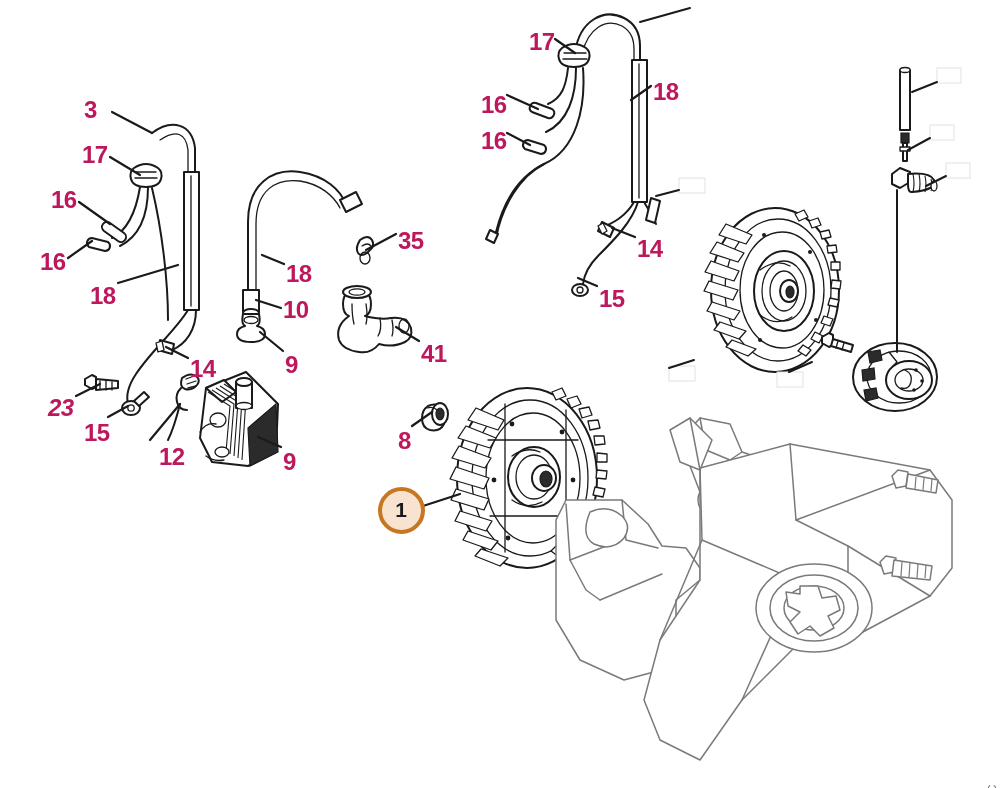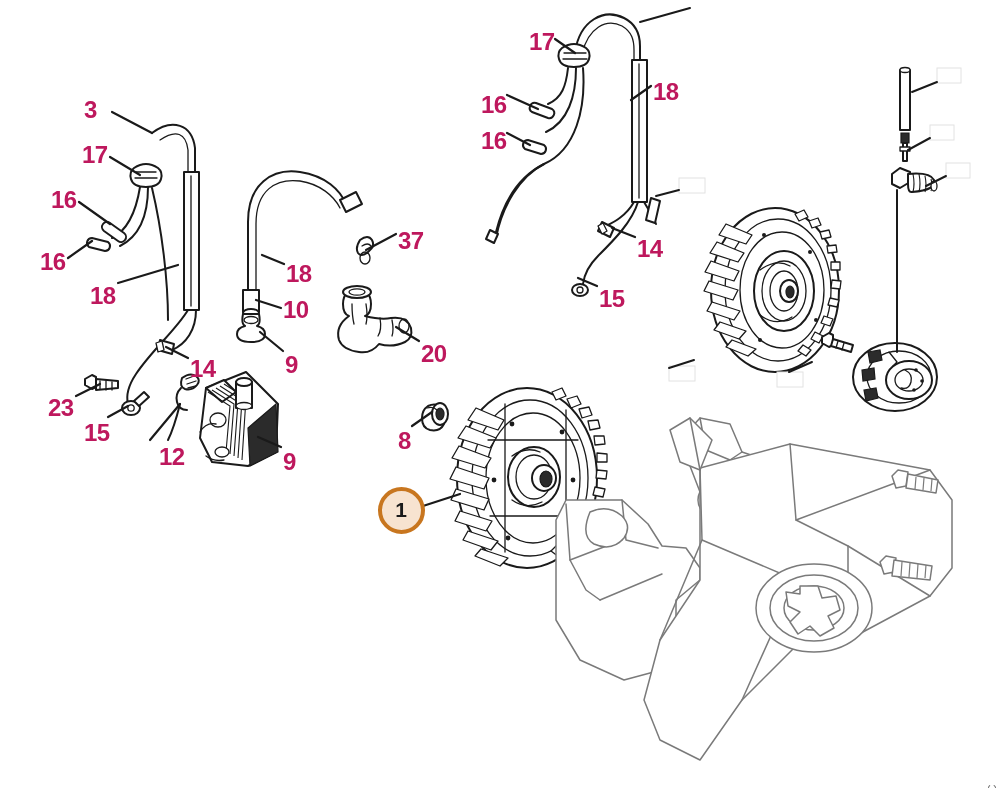--- a/index.html
+++ b/index.html
@@ -397,30 +397,30 @@
         <line x1="946" y1="176" x2="926" y2="186" stroke="#1a1a1a" stroke-width="2" stroke-linecap="round"></line>
       </g>
   </svg>
 
   <div id="labels">
       <div class="lbl" style="left: 84px; top: 98px;">3</div>
       <div class="lbl" style="left: 82px; top: 143px;">17</div>
       <div class="lbl" style="left: 51px; top: 188px;">16</div>
       <div class="lbl" style="left: 40px; top: 250px;">16</div>
       <div class="lbl" style="left: 90px; top: 284px;">18</div>
-      <div class="lbl" style="left: 48px; top: 396px;">23</div>
+      <div class="lbl" style="left: 48px; top: 396px; font-style: italic;">23</div>
       <div class="lbl" style="left: 84px; top: 421px;">15</div>
       <div class="lbl" style="left: 190px; top: 357px;">14</div>
       <div class="lbl" style="left: 126px; top: 445px; margin-left: 33px;">12</div>
       <div class="lbl" style="left: 283px; top: 450px;">9</div>
       <div class="lbl" style="left: 286px; top: 262px;">18</div>
       <div class="lbl" style="left: 283px; top: 298px;">10</div>
       <div class="lbl" style="left: 285px; top: 353px;">9</div>
-      <div class="lbl" style="left: 398px; top: 229px;">37</div>
-      <div class="lbl" style="left: 421px; top: 342px;">20</div>
+      <div class="lbl" style="left: 398px; top: 229px;">35</div>
+      <div class="lbl" style="left: 421px; top: 342px;">41</div>
       <div class="lbl" style="left: 398px; top: 429px;">8</div>
       <div class="lbl" style="left: 529px; top: 30px;">17</div>
       <div class="lbl" style="left: 481px; top: 93px;">16</div>
       <div class="lbl" style="left: 481px; top: 129px;">16</div>
       <div class="lbl" style="left: 653px; top: 80px;">18</div>
       <div class="lbl" style="left: 637px; top: 237px;">14</div>
       <div class="lbl" style="left: 599px; top: 287px;">15</div>
     </div>
 
   <div class="hl" id="highlight-circle" style="left: 377.5px; top: 486.5px; border: 4px solid rgb(200, 118, 31); background: rgb(247, 227, 208);">

